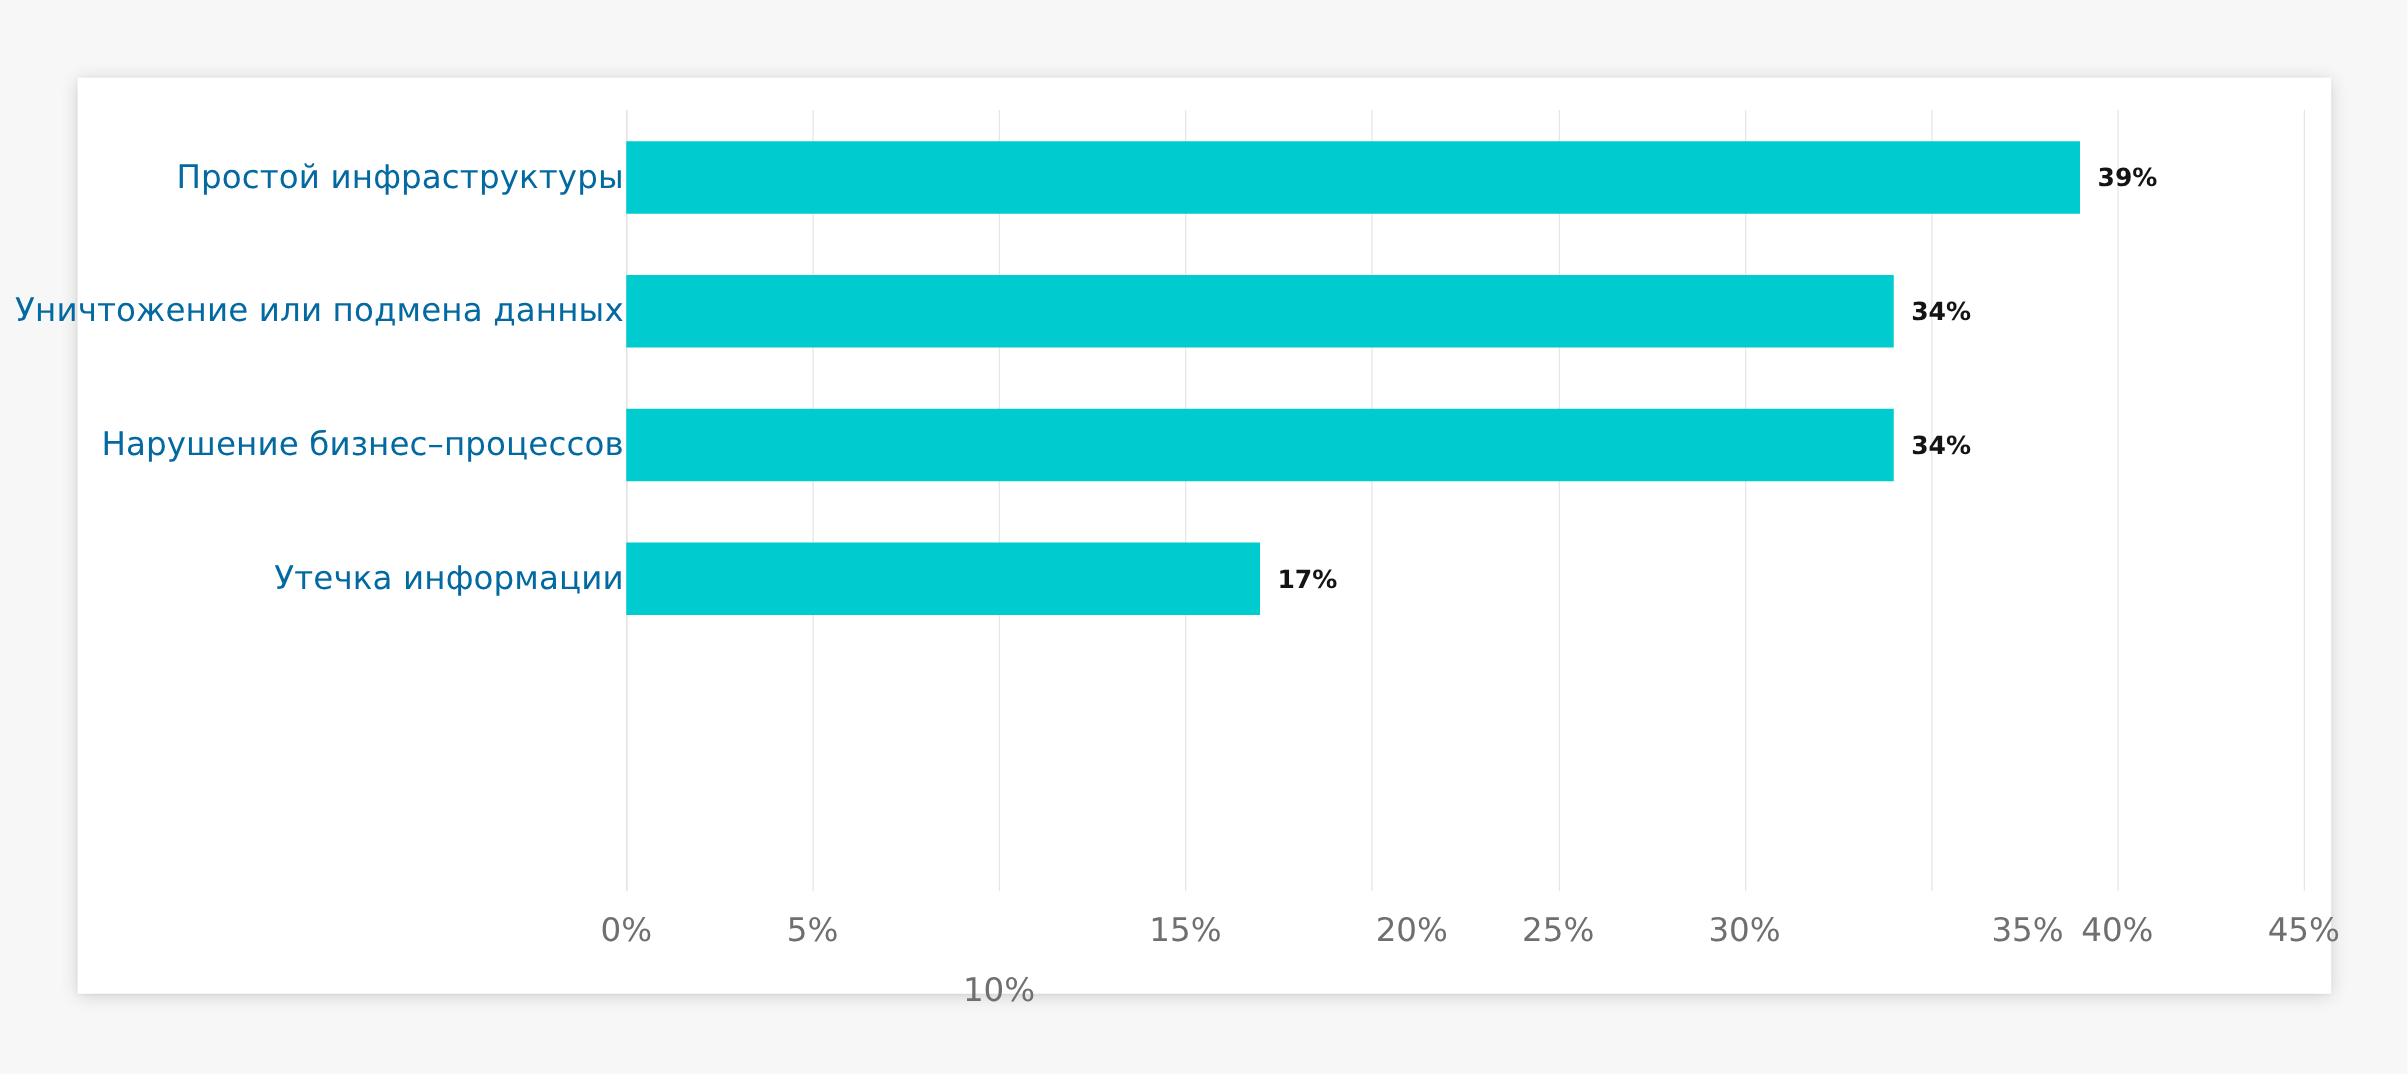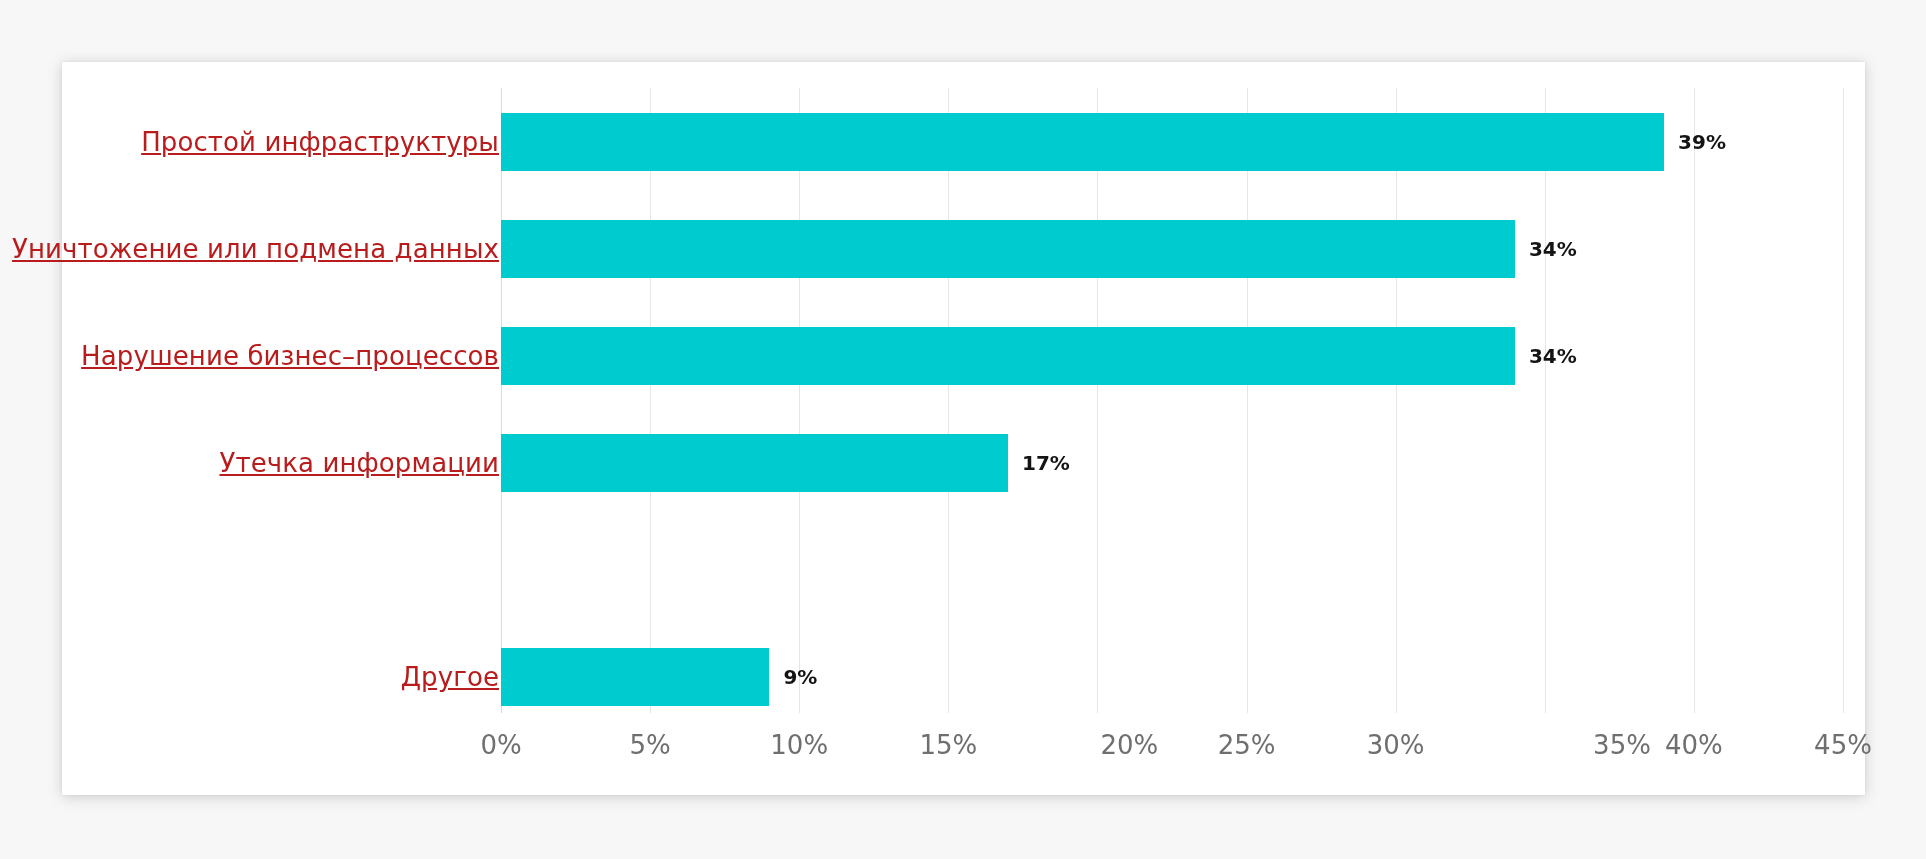--- a/index.html
+++ b/index.html
@@ -51,24 +51,23 @@
     left: 0;
     width: 100%;
     height: 58px;
   }
   .cat-label {
     position: absolute;
     right: 1366px;
     top: 50%;
     transform: translateY(-50%);
     font-size: 26px;
-    color: #b91c1c;
+    color: #0369a1;
     white-space: nowrap;
     letter-spacing: 0.1px;
-    text-decoration: underline;
   }
   .bar {
     position: absolute;
     left: 439px;
     top: 0;
     height: 58px;
     background: #00ccd0;
   }
   .value-label {
     position: absolute;
@@ -129,28 +128,23 @@
         <div class="row" style="top: 265px;">
           <div class="cat-label">Нарушение бизнес–процессов</div>
           <div class="bar" style="width: 1013.96px; background: rgb(0, 204, 208);"></div>
           <div class="value-label" style="left: 1466.96px;">34%</div>
         </div>
         <div class="row" style="top: 372px;">
           <div class="cat-label">Утечка информации</div>
           <div class="bar" style="width: 506.978px; background: rgb(0, 204, 208);"></div>
           <div class="value-label" style="left: 959.978px;">17%</div>
         </div>
-        <div class="row" style="top: 586px;">
-          <div class="cat-label">Другое</div>
-          <div class="bar" style="width: 268.4px; background: rgb(0, 204, 208);"></div>
-          <div class="value-label" style="left: 721.4px;">9%</div>
-        </div>
         <div class="tick" style="left: 439px;">0%</div>
         <div class="tick" style="left: 588.111px;">5%</div>
-        <div class="tick" style="left: 737.222px;">10%</div>
+        <div class="tick" style="left: 737.222px; margin-top: 48px;">10%</div>
         <div class="tick" style="left: 886.333px;">15%</div>
         <div class="tick" style="left: 1035.44px; margin-left: 32px;">20%</div>
         <div class="tick" style="left: 1184.56px;">25%</div>
         <div class="tick" style="left: 1333.67px;">30%</div>
         <div class="tick" style="left: 1560px;">35%</div>
         <div class="tick" style="left: 1631.89px;">40%</div>
         <div class="tick" style="left: 1781px;">45%</div>
       </div>
     <div class="watermark"></div>
   </div>

